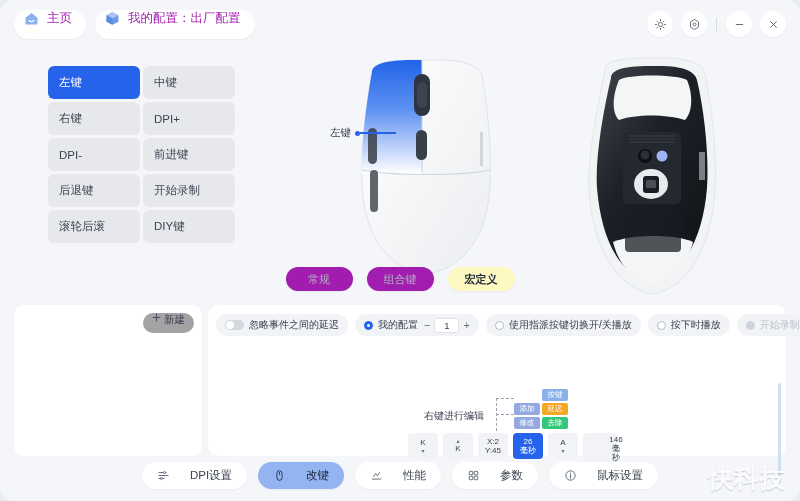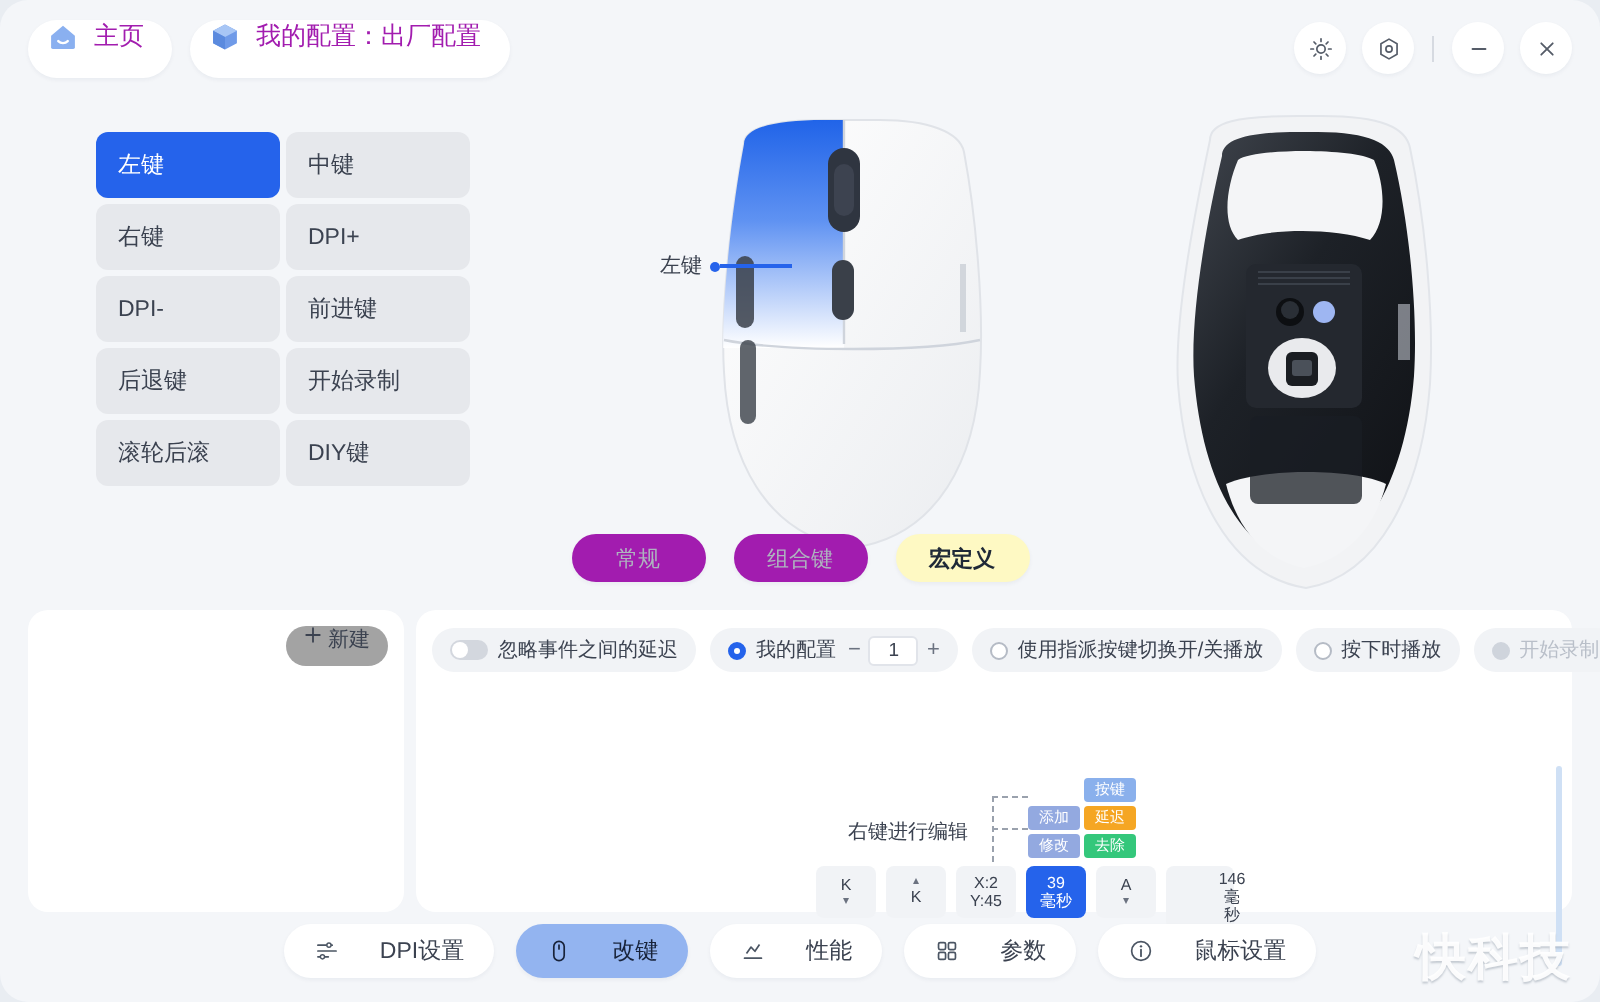--- a/index.html
+++ b/index.html
@@ -506,21 +506,21 @@
         </div>
         <div class="chipkey">
           <span class="arw">▴</span>
           <span>K</span>
         </div>
         <div class="chipkey">
           <span>X:2</span>
           <span>Y:45</span>
         </div>
         <div class="chipkey sel">
-          <span>39</span>
+          <span>26</span>
           <span>毫秒</span>
         </div>
         <div class="chipkey">
           <span>A</span>
           <span class="arw">▾</span>
         </div>
         <div class="chipkey wide">
           <span>146</span>
           <span>毫秒</span>
         </div>

